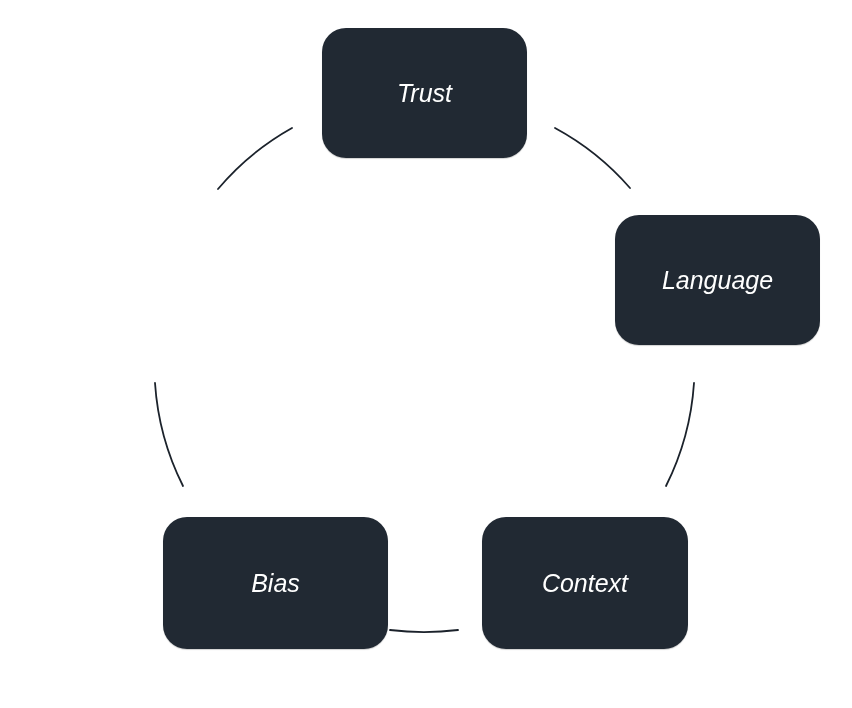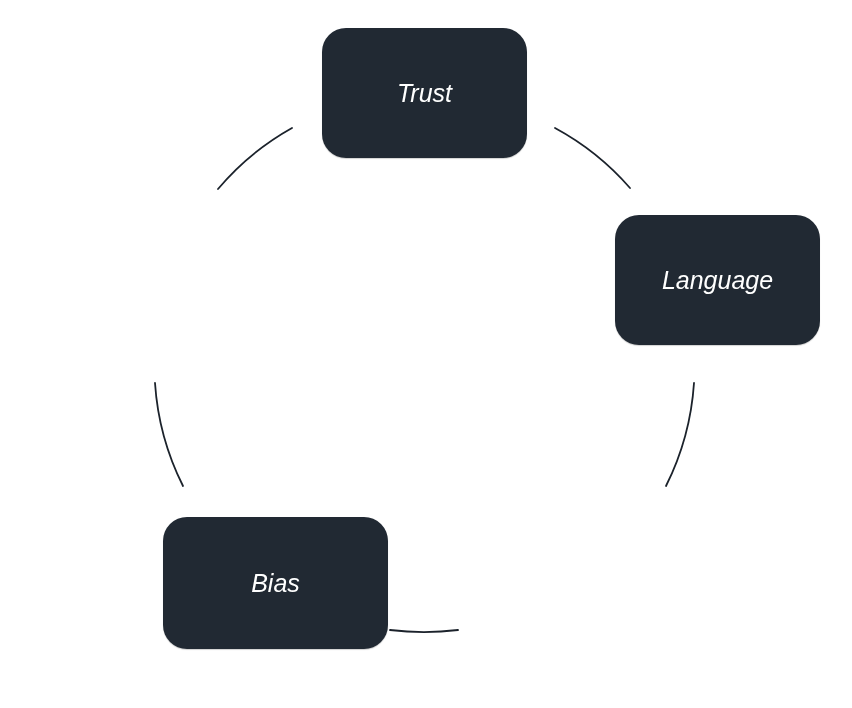--- a/index.html
+++ b/index.html
@@ -74,19 +74,22 @@
   </svg>
 
   <div class="node node-trust">
     <span class="label">Trust</span>
   </div>
 
   <div class="node node-language">
     <span class="label">Language</span>
   </div>
 
+  <div class="node node-context">
+    <span class="label">Context</span>
+  </div>
 
   <div class="node node-bias">
     <span class="label">Bias</span>
   </div>
 
 
 </div>
 
 </body></html>

